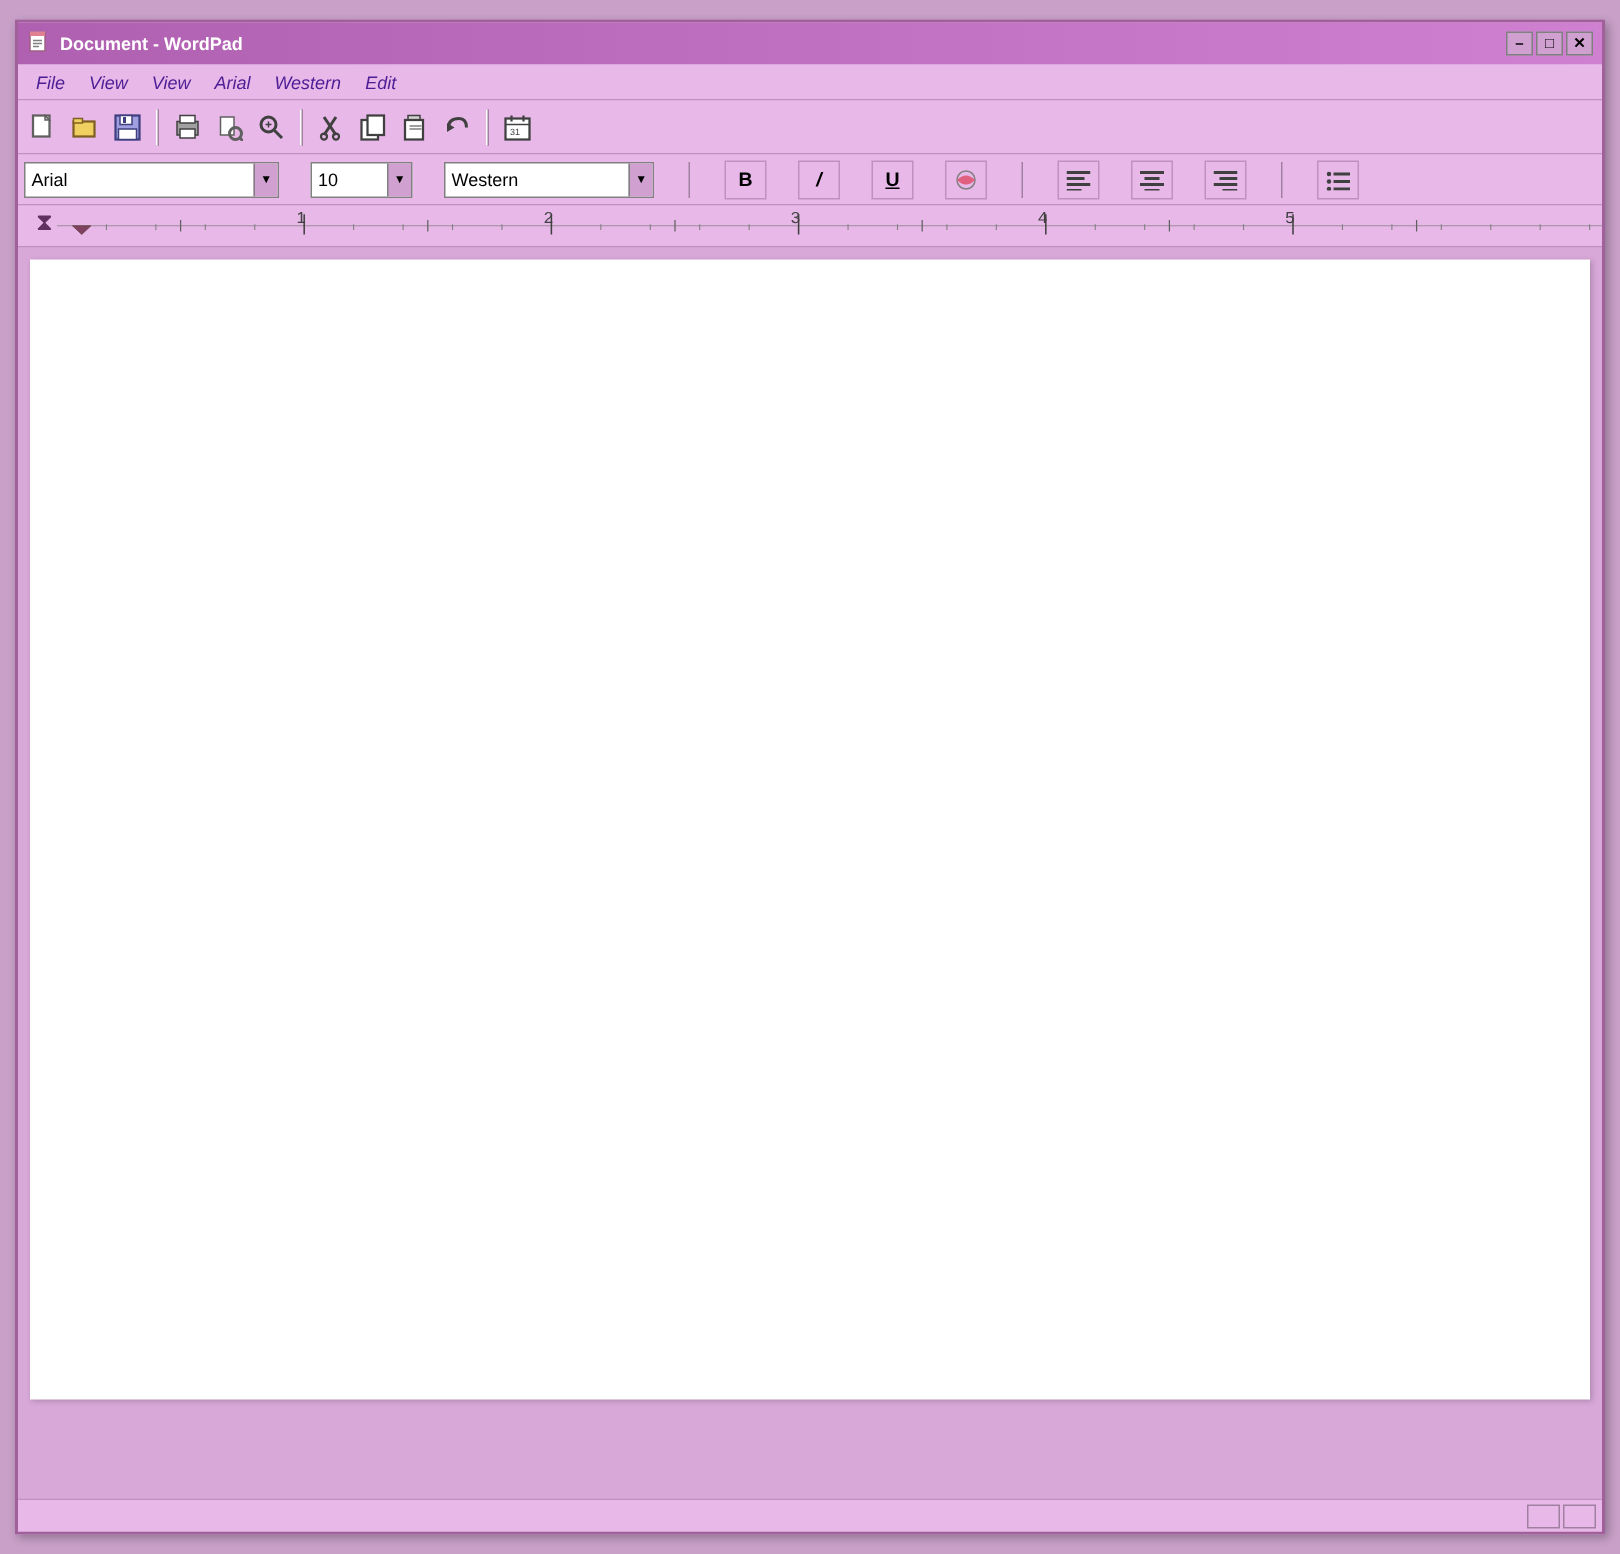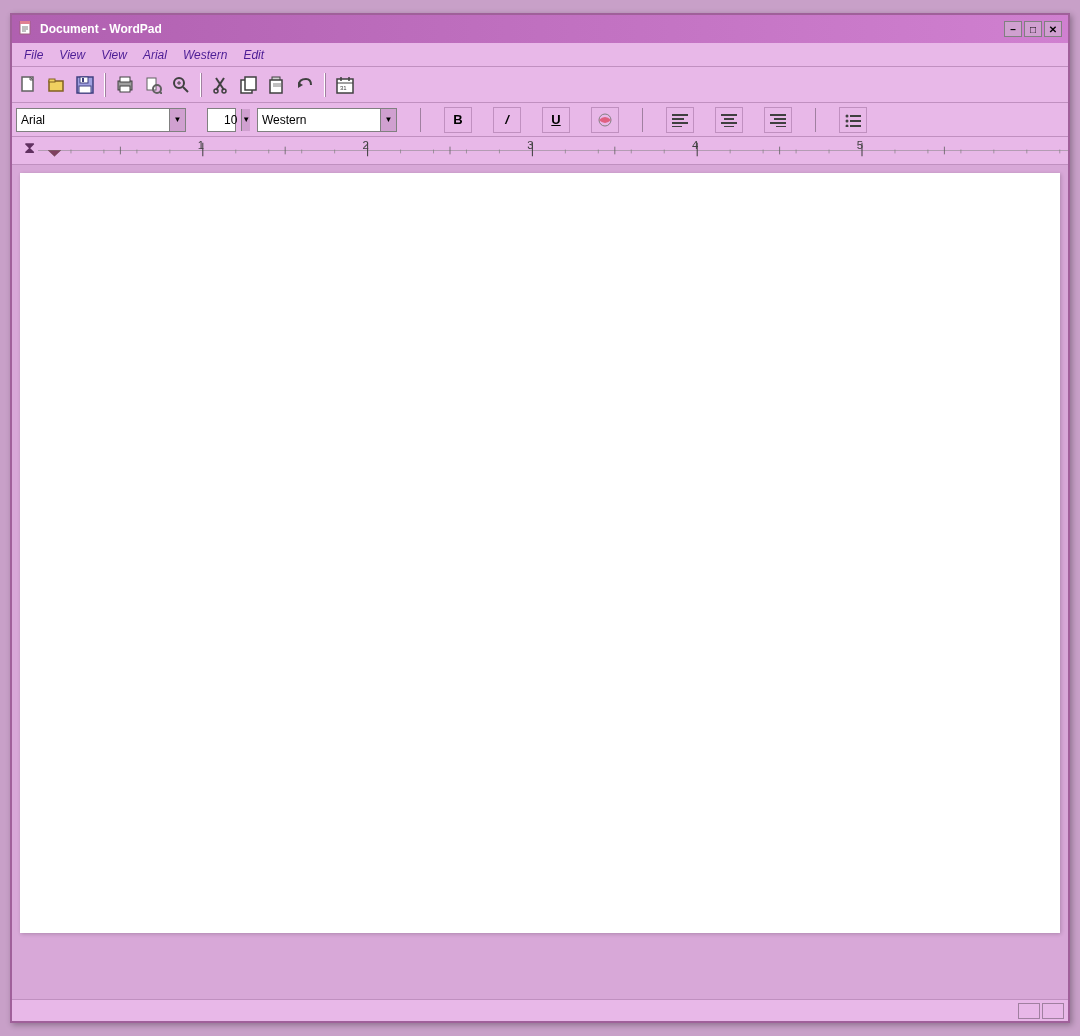--- a/index.html
+++ b/index.html
@@ -338,21 +338,21 @@
           <text x="4" y="14" font-size="6" fill="#404040">31</text>
         </svg>
     </div>
   </div>
 
   <div class="formatting-bar">
     <div class="select-wrapper" style="width:170px;">
       <span class="select-text" style="flex:1;">Arial</span>
       <div class="select-arrow">▼</div>
     </div>
-    <div class="select-wrapper" style="width:29px;padding-left:12px;">
+    <div class="select-wrapper" style="width:68px;">
       <span class="select-text" style="flex:1;">10</span>
       <div class="select-arrow">▼</div>
     </div>
     <div class="select-wrapper" style="width:140px;">
       <span class="select-text" style="flex:1;">Western</span>
       <div class="select-arrow">▼</div>
     </div>
     <div class="format-sep"></div>
     <div class="format-btn" style="font-weight:bold;">B</div>
     <div class="format-btn" style="font-style:italic;font-weight:bold;">/</div>

